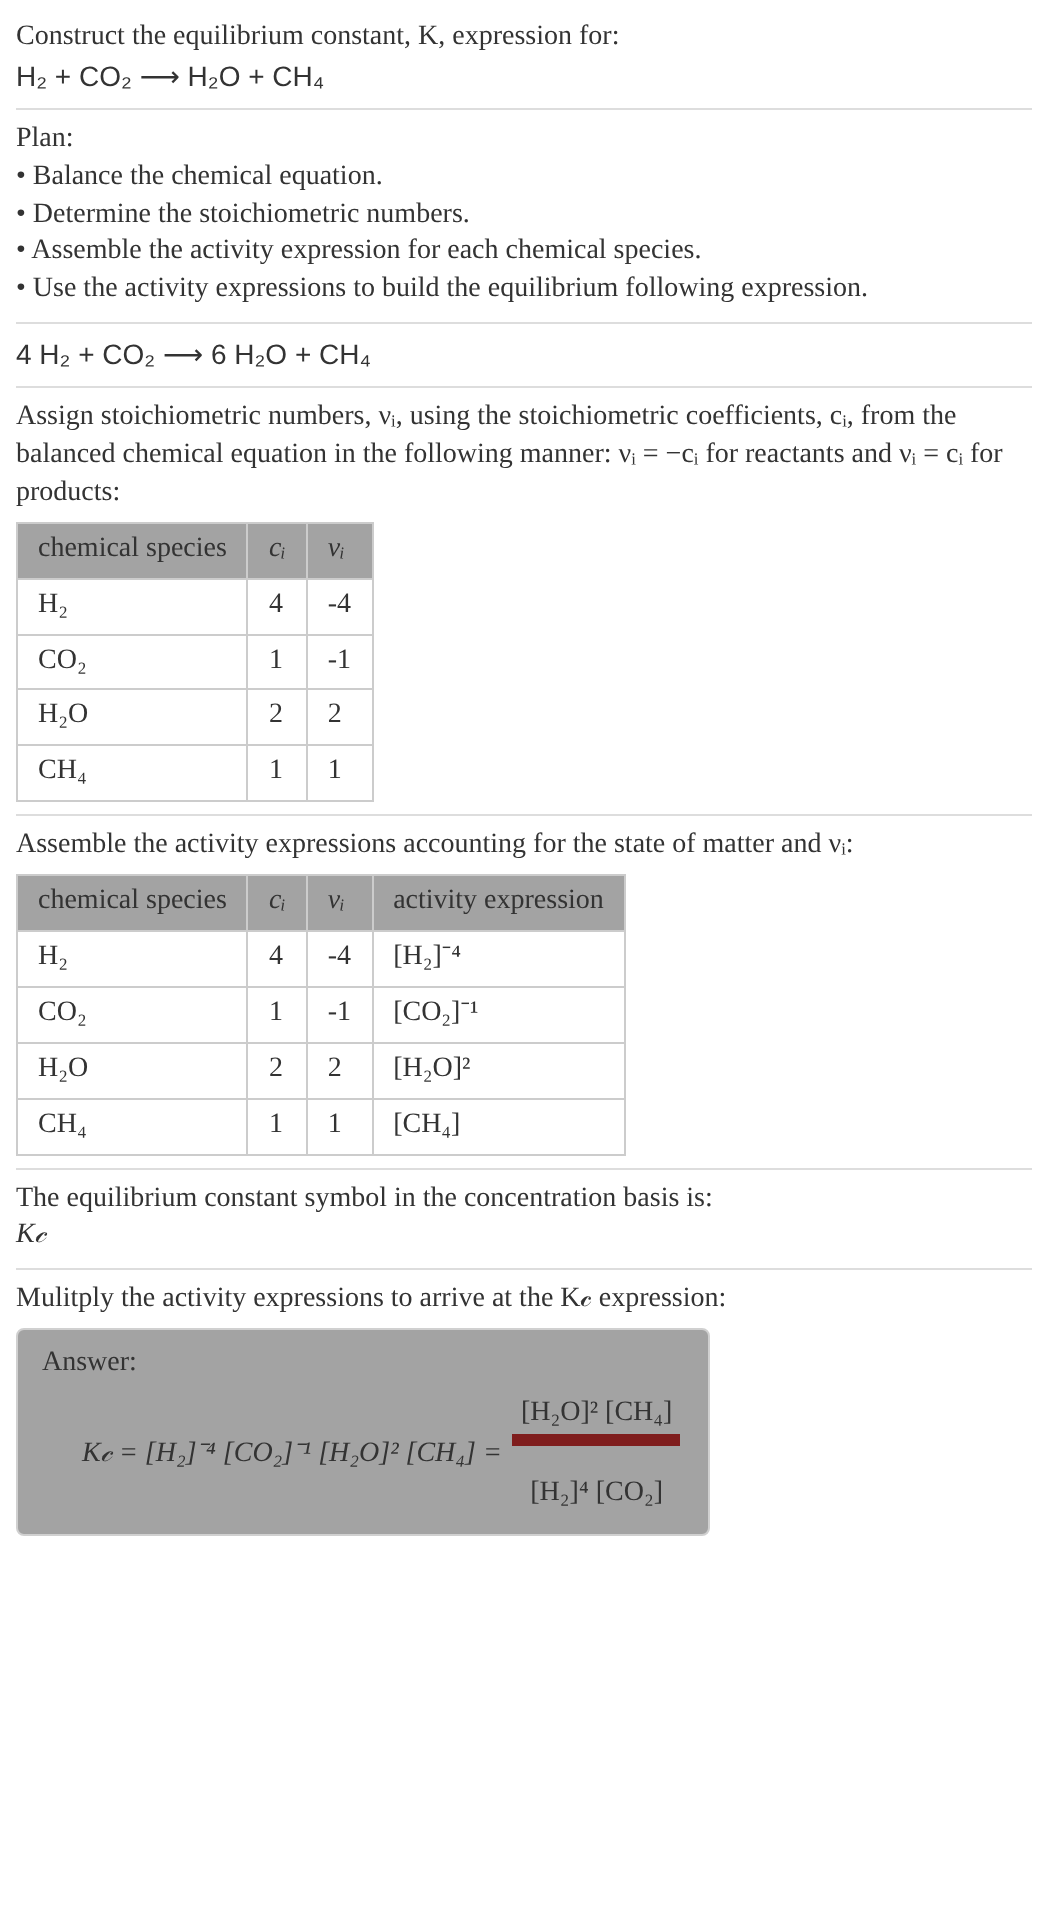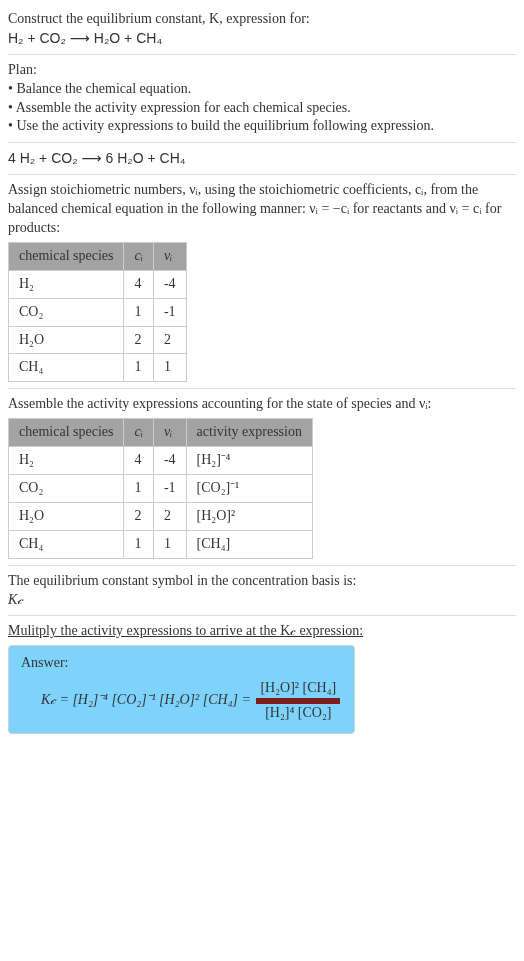--- a/index.html
+++ b/index.html
@@ -9,65 +9,66 @@
     margin: 0;
     padding: 4px 8px;
     width: 524px;
     box-sizing: border-box;
     line-height: 1.35;
   }
   .section {
     border-bottom: 1px solid #ddd;
     padding: 6px 0;
   }
-  .section:last-child { border-bottom: none; text-decoration: underline; }
+  .section:last-child { border-bottom: none; }
   .equation {
     font-family: Liberation Sans, sans-serif;
   }
   table.stoich {
     border-collapse: collapse;
     margin-top: 4px;
   }
   table.stoich th, table.stoich td {
     border: 1px solid #ccc;
     padding: 4px 10px;
     text-align: left;
     font-weight: normal;
     font-size: 14px;
   }
   table.stoich th { background: #a3a3a3; }
   .italic { font-style: italic; }
   .answer-box {
     border: 1px solid #d0d0d0;
     border-radius: 4px;
     padding: 8px 12px;
-    background: #7dd3fc;
+    background: #a3a3a3;
     margin-top: 4px;
     display: inline-block;
   }
   .frac {
     display: inline-block;
     vertical-align: middle;
     text-align: center;
     margin: 0 2px;
   }
   .frac .num { display:block; border-bottom:6px solid #7f1d1d; padding:0 4px; }
-  .frac .den { display:block; padding:0 4px; }
+  .frac .den { display:block; padding:0 4px;margin-top:15px; }
 </style>
 </head>
 <body>
 
 <div class="section">
   <div>Construct the equilibrium constant, K, expression for:</div>
   <div class="equation">H₂ + CO₂ ⟶ H₂O + CH₄</div>
 </div>
 
 <div class="section">
   <div>Plan:</div>
   <div>• Balance the chemical equation.</div>
+  <div>• Determine the stoichiometric numbers.</div>
   <div>• Assemble the activity expression for each chemical species.</div>
   <div>• Use the activity expressions to build the equilibrium following expression.</div>
 </div>
 
 <div class="section">
   <div class="equation">4 H₂ + CO₂ ⟶ 6 H₂O + CH₄</div>
 </div>
 
 <div class="section">
   <div>Assign stoichiometric numbers, νᵢ, using the stoichiometric coefficients, cᵢ, from the balanced chemical equation in the following manner: νᵢ = −cᵢ for reactants and νᵢ = cᵢ for products:</div>
@@ -96,21 +97,21 @@
     <tr>
       <td>CH₄</td>
       <td>1</td>
       <td>1</td>
     </tr>
   </tbody>
     </table>
 </div>
 
 <div class="section">
-  <div>Assemble the activity expressions accounting for the state of species and νᵢ:</div>
+  <div>Assemble the activity expressions accounting for the state of matter and νᵢ:</div>
   <table class="stoich">
     <tbody>
         <tr>
       <th>chemical species</th>
       <th class="italic">cᵢ</th>
       <th class="italic">νᵢ</th>
       <th>activity expression</th>
     </tr>
     <tr>
       <td>H₂</td>

